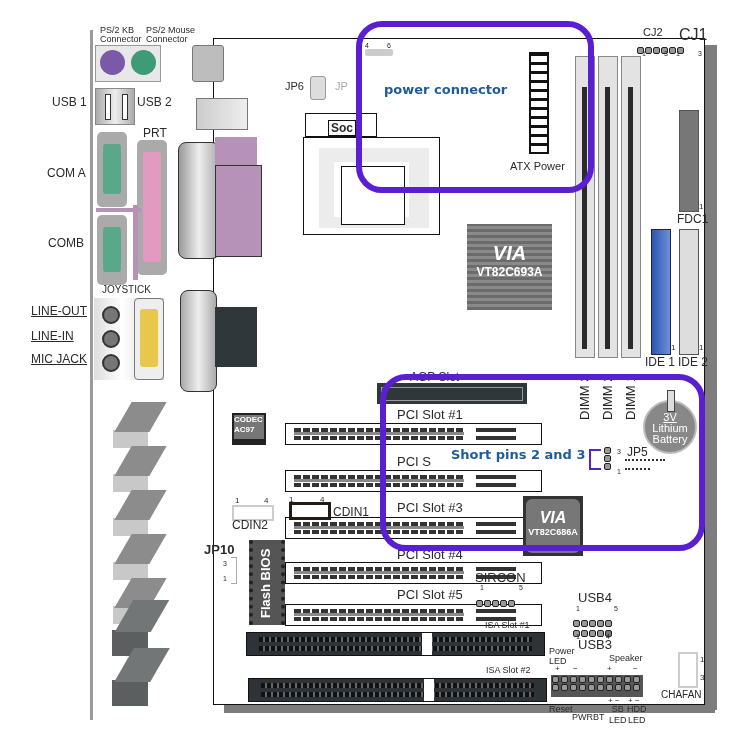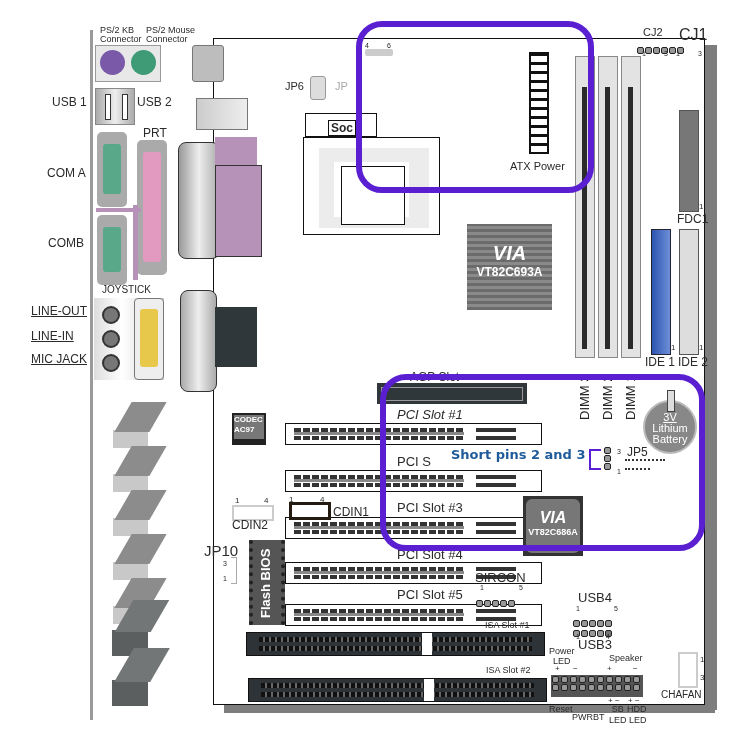--- a/index.html
+++ b/index.html
@@ -179,21 +179,21 @@
 <div class="chip-via" style="left:467px;top:224px;width:85px;height:86px;">
   <div style="margin-top:18px;font-size:20px;font-style:italic;">VIA</div>
   <div style="font-size:12px;">VT82C693A</div>
 </div>
 
 <div class="lbl med" style="left:410px;top:370px;">AGP Slot</div>
 <div class="abs" style="left:377px;top:383px;width:150px;height:21px;background:#30373b;">
   <div class="abs" style="left:4px;top:4px;width:140px;height:12px;border:1px solid #999;"></div>
 </div>
 
-<div class="lbl" style="left:397px;top:407px;font-size:13px;font-style:italic;">PCI Slot #1</div>
+<div class="lbl" style="left:397px;top:407px;font-size:13px;">PCI Slot #1</div>
 <div class="pciSlot" style="left:285px;top:423px;">
     <div class="r1"></div>
     <div class="mid"></div>
     <div class="r2"></div>
     <div class="s1"></div>
     <div class="s2"></div>
   </div>
 <div class="lbl" style="left:397px;top:454px;font-size:13px;">PCI S</div>
 <div class="pciSlot" style="left:285px;top:470px;">
     <div class="r1"></div>
@@ -236,21 +236,21 @@
 
 <div class="lbl" style="left:235px;top:496px;font-size:8px;">1</div>
 <div class="lbl" style="left:264px;top:496px;font-size:8px;">4</div>
 <div class="abs" style="left:232px;top:505px;width:38px;height:12px;border:2px solid #ccc;"></div>
 <div class="lbl med" style="left:232px;top:518px;">CDIN2</div>
 <div class="lbl" style="left:289px;top:495px;font-size:8px;">1</div>
 <div class="lbl" style="left:320px;top:495px;font-size:8px;">4</div>
 <div class="abs" style="left:289px;top:502px;width:36px;height:12px;border:3px solid #231a12;"></div>
 <div class="lbl med" style="left:333px;top:505px;">CDIN1</div>
 
-<div class="lbl" style="left:204px;top:542px;font-size:15px;">JP10</div>
+<div class="lbl" style="left:204px;top:542px;font-size:13px;font-weight:bold;">JP10</div>
 <div class="lbl" style="left:223px;top:560px;font-size:7px;">3</div>
 <div class="lbl" style="left:223px;top:575px;font-size:7px;">1</div>
 <div class="abs" style="left:231px;top:557px;width:5px;height:25px;border:1px solid #aaa;border-left:none;"></div>
 <div class="abs" style="left:249px;top:540px;width:28px;height:85px;background:#555;border-left:4px dotted #222;border-right:4px dotted #222;">
   <div class="vtxt" style="left:5px;top:78px;color:#fff;font-weight:bold;font-size:13px;">Flash BIOS</div>
 </div>
 
 <div class="lbl" style="left:475px;top:570px;font-size:13px;">SIRCON</div>
 <div class="lbl" style="left:480px;top:584px;font-size:7px;">1</div>
 <div class="lbl" style="left:519px;top:584px;font-size:7px;">5</div>
@@ -302,21 +302,21 @@
 <div class="abs" style="left:573px;top:613px;width:50px;">
   <span class="pin"></span><span class="pin"></span><span class="pin"></span><span class="pin"></span><span class="pin"></span>
 </div>
 <div class="abs" style="left:573px;top:623px;width:50px;">
   <span class="pin"></span><span class="pin"></span><span class="pin"></span><span class="pin"></span><span class="pin" style="background:#777;"></span>
 </div>
 <div class="lbl" style="left:576px;top:633px;font-size:7px;">1</div>
 <div class="lbl" style="left:606px;top:633px;font-size:7px;">4</div>
 <div class="lbl" style="left:578px;top:637px;font-size:13px;">USB3</div>
 
-<div class="lbl" style="left:549px;top:646px;font-size:9px;line-height:10px;text-align:center;">
+<div class="lbl" style="left:549px;top:646px;font-size:9px;line-height:10px;text-align:left;">
   <div>Power</div>
     <div>LED</div>
 </div>
 <div class="lbl" style="left:609px;top:653px;font-size:9px;">Speaker</div>
 <div class="abs" style="left:551px;top:675px;width:90px;height:20px;background:#555;padding:1px;">
   <div style="display:flex;flex-wrap:wrap;gap:1px;">
     <span class="pin"></span>
       <span class="pin"></span>
       <span class="pin"></span>
       <span class="pin"></span>
@@ -343,27 +343,28 @@
 <div class="lbl" style="left:607px;top:664px;font-size:8px;">+</div>
 <div class="lbl" style="left:633px;top:664px;font-size:8px;">−</div>
 <div class="lbl" style="left:608px;top:696px;font-size:8px;"><span>+</span> <span>−</span></div>
 <div class="lbl" style="left:628px;top:696px;font-size:8px;"><span>+</span> <span>−</span></div>
 <div class="lbl" style="left:549px;top:704px;font-size:9px;">Reset</div>
 <div class="lbl" style="left:572px;top:712px;font-size:9px;">PWRBT</div>
 <div class="lbl" style="left:609px;top:704px;font-size:9px;line-height:11px;text-align:center;">
   <div>SB</div>
     <div>LED</div>
 </div>
-<div class="lbl" style="left:627px;top:704px;font-size:9px;line-height:11px;text-align:right;">
+<div class="lbl" style="left:627px;top:704px;font-size:9px;line-height:11px;text-align:center;">
   <div>HDD</div>
     <div>LED</div>
 </div>
 
 <div class="abs" style="left:678px;top:652px;width:16px;height:32px;border:2px solid #ccc;background:#fff;"></div>
 <div class="lbl" style="left:700px;top:655px;font-size:8px;">1</div>
 <div class="lbl" style="left:700px;top:673px;font-size:8px;">3</div>
 <div class="lbl" style="left:661px;top:689px;font-size:10px;">CHAFAN</div>
 
 <div class="callout" style="left:356px;top:21px;width:238px;height:172px;"></div>
 <div class="callout-text" style="left:384px;top:81px;line-height:18px;">
+  <div>power connector</div>
 </div>
 <div class="callout" style="left:380px;top:374px;width:325px;height:177px;"></div>
 <div class="callout-text" style="left:451px;top:447px;">Short pins 2 and 3</div>
 
 </body></html>

